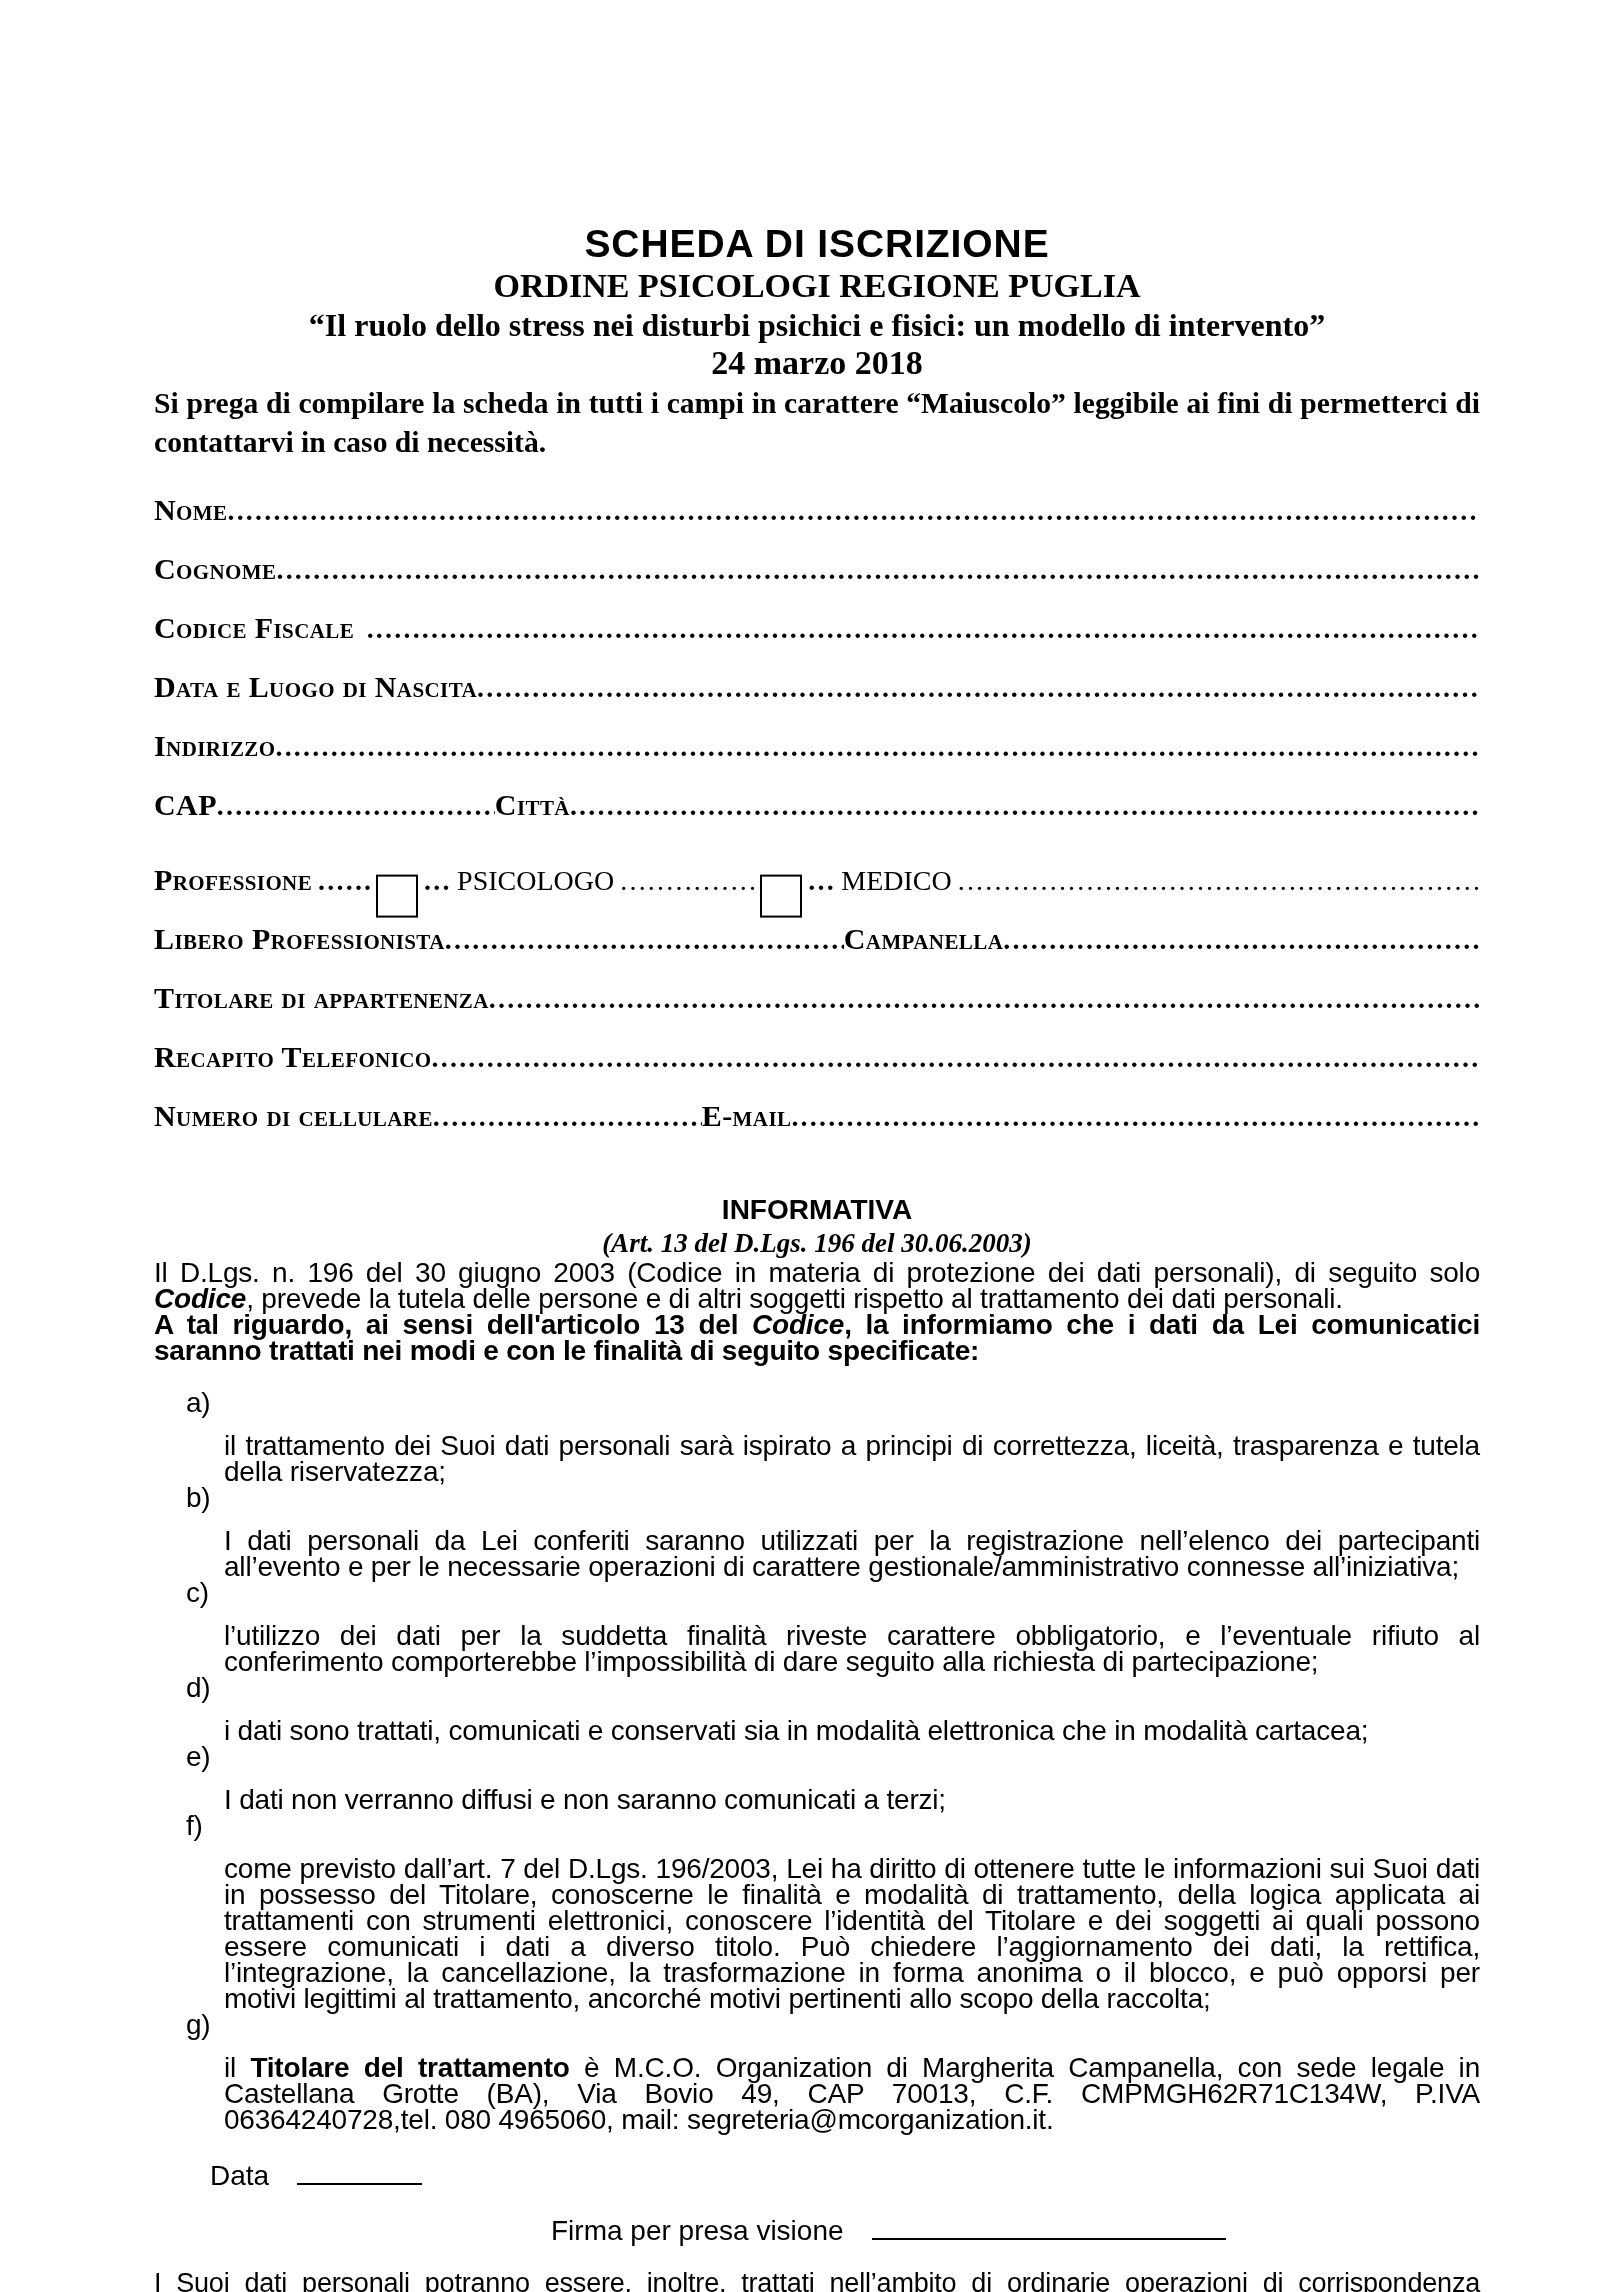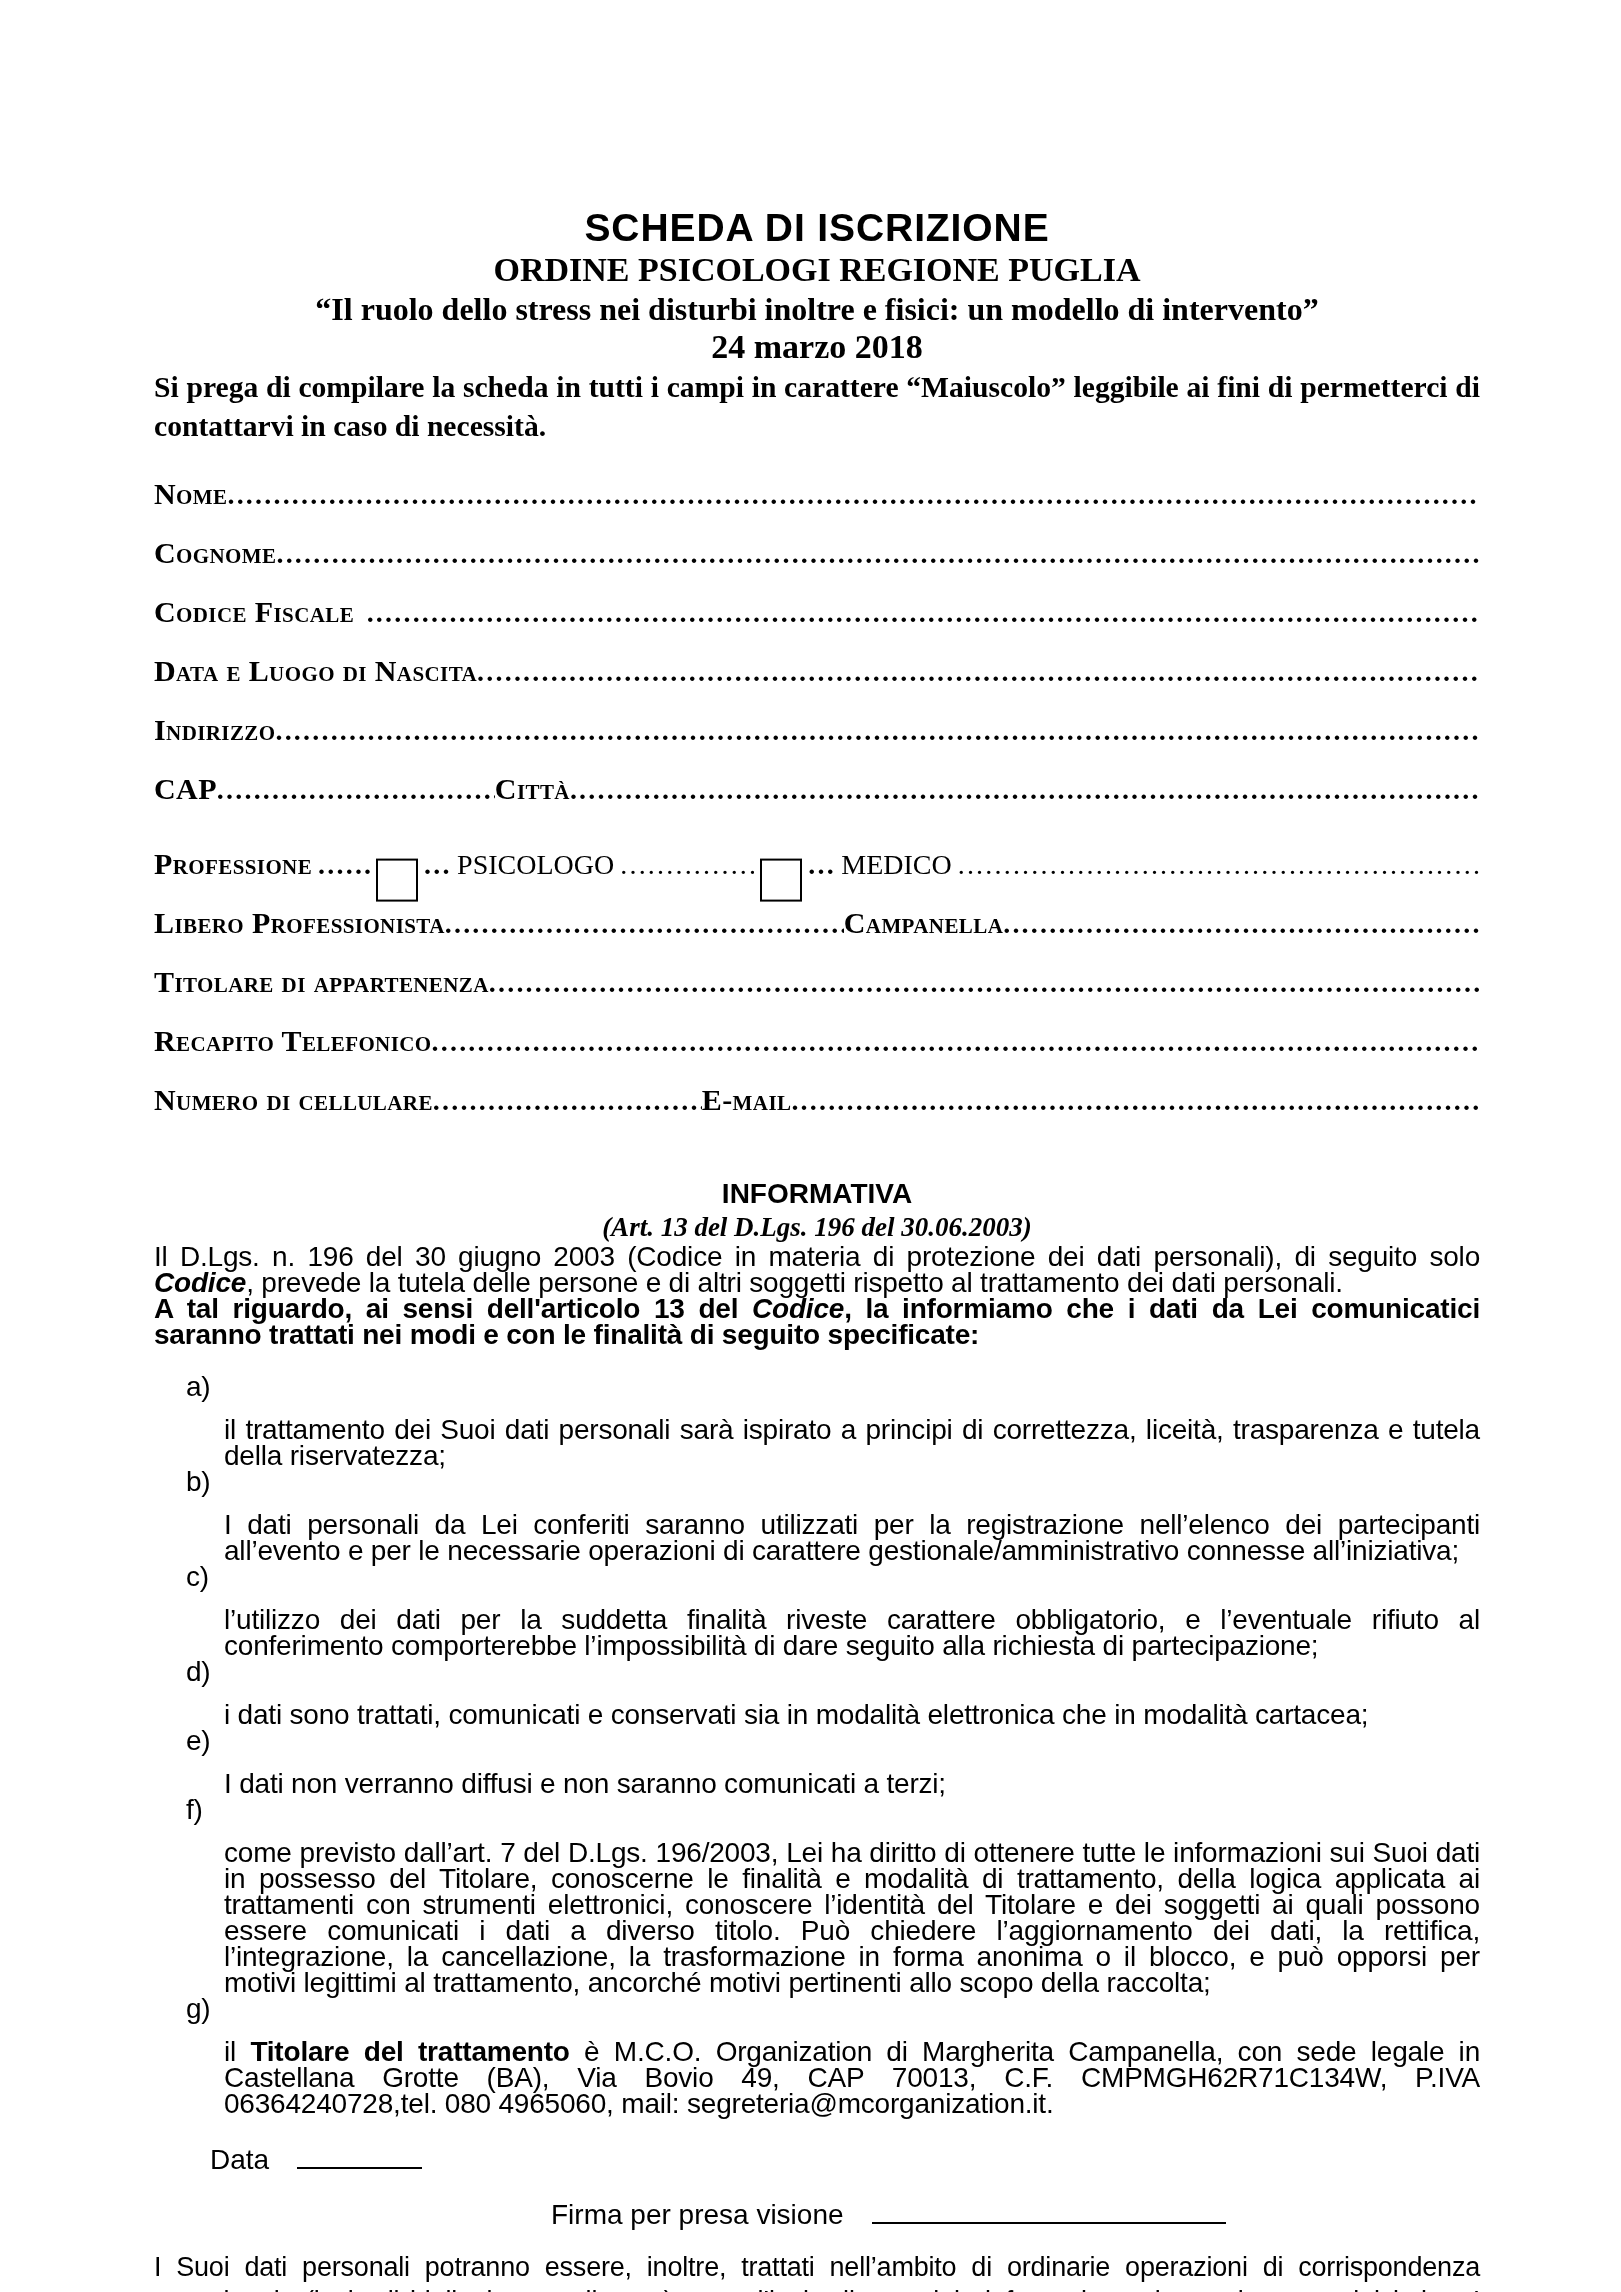--- a/index.html
+++ b/index.html
@@ -1,18 +1,18 @@
 <!DOCTYPE html>
 <html lang="it" style="font-size:14.3px"><head>
 <meta charset="utf-8">
 <style>
   html,body{margin:0;padding:0;background:#9a9a9a;}
   .page{
     width:1622px;height:2293px;background:#ffffff;margin:0 auto;
-    box-sizing:border-box;padding:0 142px 0 154px;color:#000;
+    box-sizing:border-box;padding:16px 142px 0 154px;color:#000;
     font-family:"Liberation Serif",serif;overflow:hidden;position:relative;
   }
   .center{text-align:center;}
   .doc-title{padding-top:206px;font-family:"Liberation Sans",sans-serif;font-weight:700;
     font-size:39px;line-height:43px;letter-spacing:0.9px;}
   .org-line{font-size:34px;font-weight:700;line-height:41px;}
   .event-title{font-size:32px;font-weight:700;line-height:38px;}
   .event-date{font-size:34px;font-weight:700;line-height:38px;}
   .venue-line{font-size:35px;font-weight:700;line-height:39px;}
   .note{font-size:29.6px;font-weight:700;text-align:justify;line-height:39px;margin-top:1.8px;}
@@ -53,21 +53,21 @@
   .final{display:flex;align-items:baseline;margin-top:32px;font-size:28px;font-family:"Liberation Sans",sans-serif;}
   .lbl-gap{display:inline-block;width:12.5px;}
 </style>
 </head>
 <body>
 
 <div class="page">
 
   <div class="doc-title center">SCHEDA DI ISCRIZIONE</div>
   <div class="org-line center">ORDINE PSICOLOGI REGIONE PUGLIA</div>
-  <div class="event-title center">“Il ruolo dello stress nei disturbi inoltre e fisici: un modello di intervento”</div>
+  <div class="event-title center">“Il ruolo dello stress nei disturbi psichici e fisici: un modello di intervento”</div>
   <div class="event-date center">24 marzo 2018</div>
   <div class="note">Si prega di compilare la scheda in tutti i campi in carattere “Maiuscolo” leggibile ai fini di permetterci di contattarvi in caso di necessità.</div>
 
   <div class="form">
 
     <div class="frow">
       <span class="flabel">Nome</span>
       <span class="lead">..........................................................................................................................................................................</span>
     </div>
 

